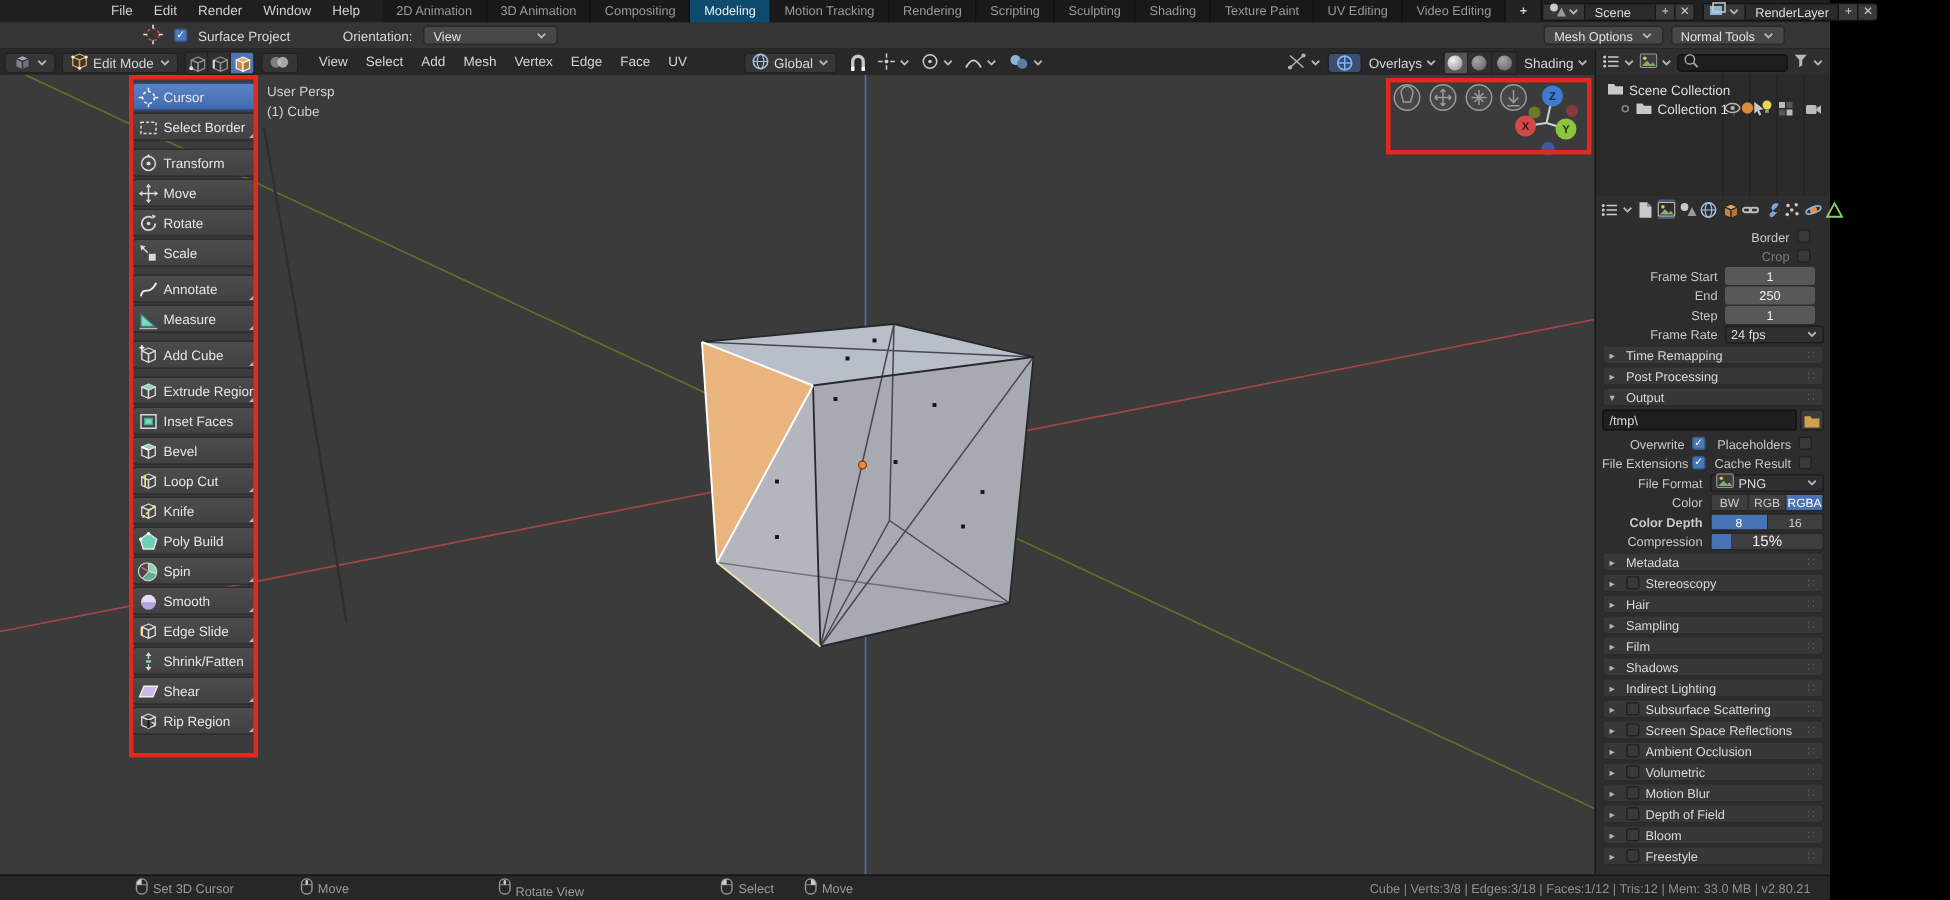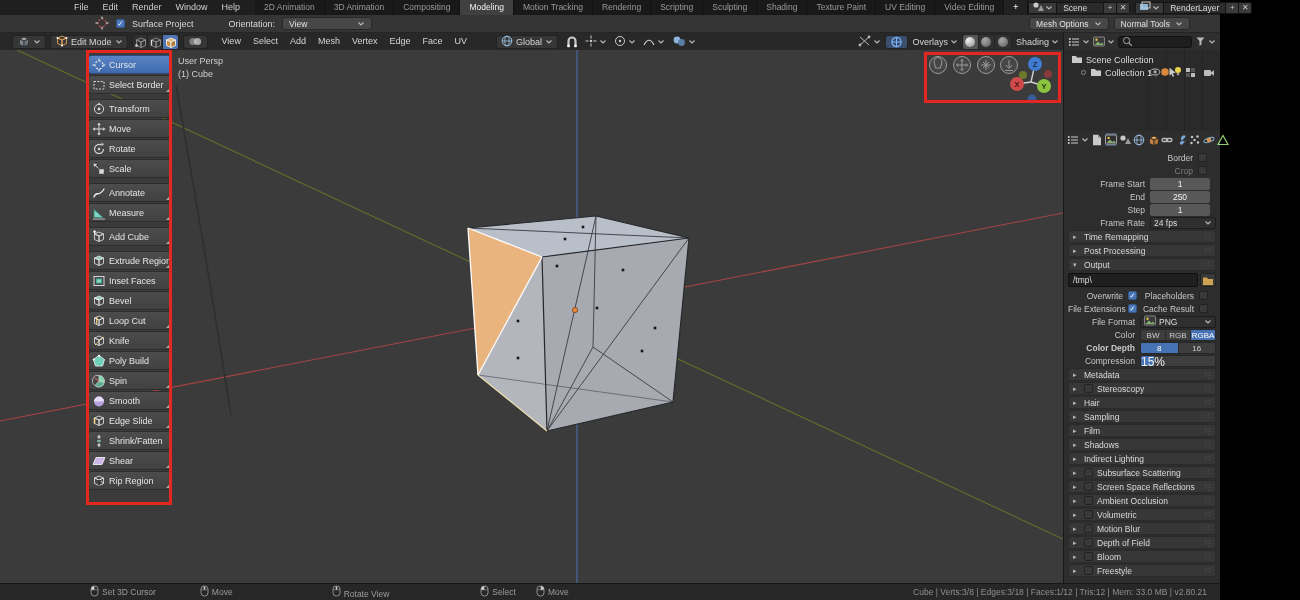--- a/index.html
+++ b/index.html
@@ -4,38 +4,38 @@
 <style>
 *{margin:0;padding:0;box-sizing:border-box;font-family:"Liberation Sans",sans-serif}
 #stage{position:relative;width:1300px;height:600px;background:#000;overflow:hidden}
 .window{position:absolute;left:0;top:0;width:1220px;height:600px;background:#3b3b3b}
 
 .row1{position:absolute;left:0;top:0;width:100%;height:15px;background:#1f1f1f;display:flex}
 .menus{display:flex;align-items:center;padding-left:67px}
 .menu-item{padding:0 7px;font-size:9px;color:#cfcfcf;line-height:15px}
 .tabs{display:flex;margin-left:8px;flex:1}
 .tab{padding:0 9px;font-size:8.5px;color:#9a9a9a;line-height:15px;background:#191919;border-right:1px solid #101010;white-space:nowrap}
-.tab.active{background:#404040;color:#f0f0f0}
+.tab.active{background:#0c4a6e;color:#f0f0f0}
 .tab.plus{background:#222;color:#ccc;font-weight:bold}
 .scene-widgets{display:flex;align-items:center;gap:5px;padding-right:8px}
 .sel{display:flex;align-items:center;height:12px;background:#2b2b2b;border:1px solid #141414;border-radius:3px;font-size:8.5px;color:#ddd}
 .sel .icon-btn{display:flex;align-items:center;gap:1px;padding:0 3px;background:#383838;border-right:1px solid #141414;height:100%}
 .sel .lbl{padding:0 6px;min-width:46px}
 .mini{width:13px;text-align:center;background:#3a3a3a;border-left:1px solid #141414;color:#ccc;font-size:8px;line-height:10px;height:100%}
 
 .row2{position:absolute;left:0;top:15px;width:100%;height:18px;background:#353535;border-bottom:1px solid #252525;display:flex;align-items:center;font-size:9px;color:#d8d8d8}
 .r2left{display:flex;align-items:center;gap:7px;padding-left:95px}
 .r2drop,.r2btn{background:#474747;border:1px solid #282828;border-radius:3px;height:13px;padding:0 6px;display:flex;align-items:center;gap:5px;font-size:8.5px;color:#e2e2e2}
 .r2drop{width:90px;justify-content:space-between}
 .r2right{margin-left:auto;display:flex;gap:5px;padding-right:30px}
 .cb{width:9px;height:9px;border-radius:2px;background:#393939;border:1px solid #222;color:#fff;font-size:7px;line-height:8px;text-align:center;flex:none}
 .cb.on{background:#4a77b8;border-color:#36598c}
 
 .vph{position:absolute;left:0;top:33px;width:1063px;height:17px;background:#282828;display:flex;align-items:center;font-size:9px;color:#d5d5d5}
-.vph-left{display:flex;align-items:center;gap:4px;padding-left:12px}
+.vph-left{display:flex;align-items:center;gap:4px;padding-left:3px}
 .vbtn{display:flex;align-items:center;gap:3px;background:#363636;border:1px solid #222;border-radius:3px;height:14px;padding:0 4px}
 .smgrp{display:flex;border:1px solid #222;border-radius:3px;overflow:hidden}
 .smbtn{width:15px;height:14px;background:#303030;display:flex;align-items:center;justify-content:center;border-right:1px solid #222}
 .smbtn:last-child{border-right:none}
 .smbtn.active{background:#4e74b2}
 .vmenus{display:flex;margin-left:4px}
 .vmenu{padding:0 6px;line-height:17px}
 .vph-mid{position:absolute;left:496px;display:flex;align-items:center;gap:7px}
 .ig{display:flex;align-items:center;gap:2px}
 .vph-right{position:absolute;right:4px;display:flex;align-items:center;gap:4px}
@@ -78,21 +78,21 @@
 .grip{margin-left:auto;color:#5e5e5e;font-size:8px;letter-spacing:1px}
 .ppath{display:flex;height:14px;margin:2px 0;gap:2px}
 .ptext{flex:1;background:#1f1f1f;border:1px solid #101010;border-radius:2px;color:#ddd;padding:0 4px;line-height:12px}
 .pfolder{width:16px;background:#3a3a3a;border:1px solid #222;border-radius:2px;display:flex;align-items:center;justify-content:center}
 .seg{display:flex;flex:1;height:12px;border-radius:2px;overflow:hidden;border:1px solid #272727}
 .seg span{flex:1;background:#3e3e3e;color:#ccc;text-align:center;line-height:12px;font-size:8px;border-right:1px solid #2a2a2a}
 .seg span:last-child{border-right:none}
 .seg span.on{background:#4772b3;color:#fff}
 .slider{flex:1;height:12px;background:#3e3e3e;border-radius:2px;position:relative;overflow:hidden;border:1px solid #272727}
 .sfill{position:absolute;left:0;top:0;bottom:0;background:#4772b3}
-.stext{position:relative;text-align:left;font-size:12px;color:#f0f0f0;line-height:12px}
+.stext{position:relative;text-align:center;font-size:10px;color:#f0f0f0;line-height:12px}
 
 .statusbar{position:absolute;left:0;top:583px;width:100%;height:17px;background:#272727;border-top:1px solid #161616;display:flex;align-items:center;font-size:8.5px;color:#9c9c9c}
 .hints{display:flex;align-items:center;padding-left:90px}
 .hint{display:flex;align-items:center;gap:3px}
 .stats{margin-left:auto;padding-right:13px;color:#8f8f8f;white-space:nowrap}
 .chevwrap{display:flex;align-items:center}
 </style>
 </head>
 <body>
 

